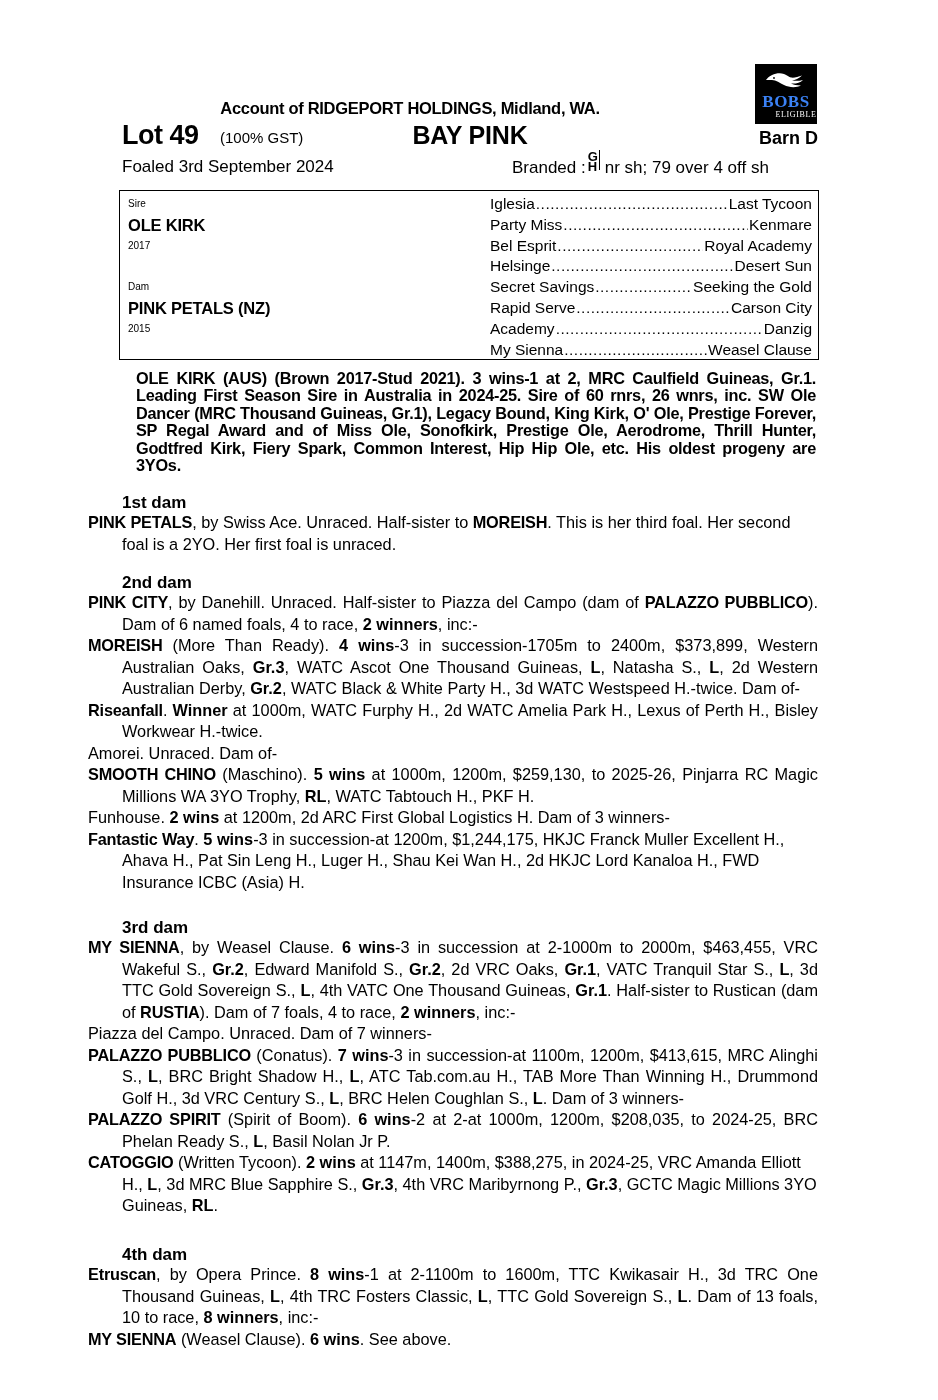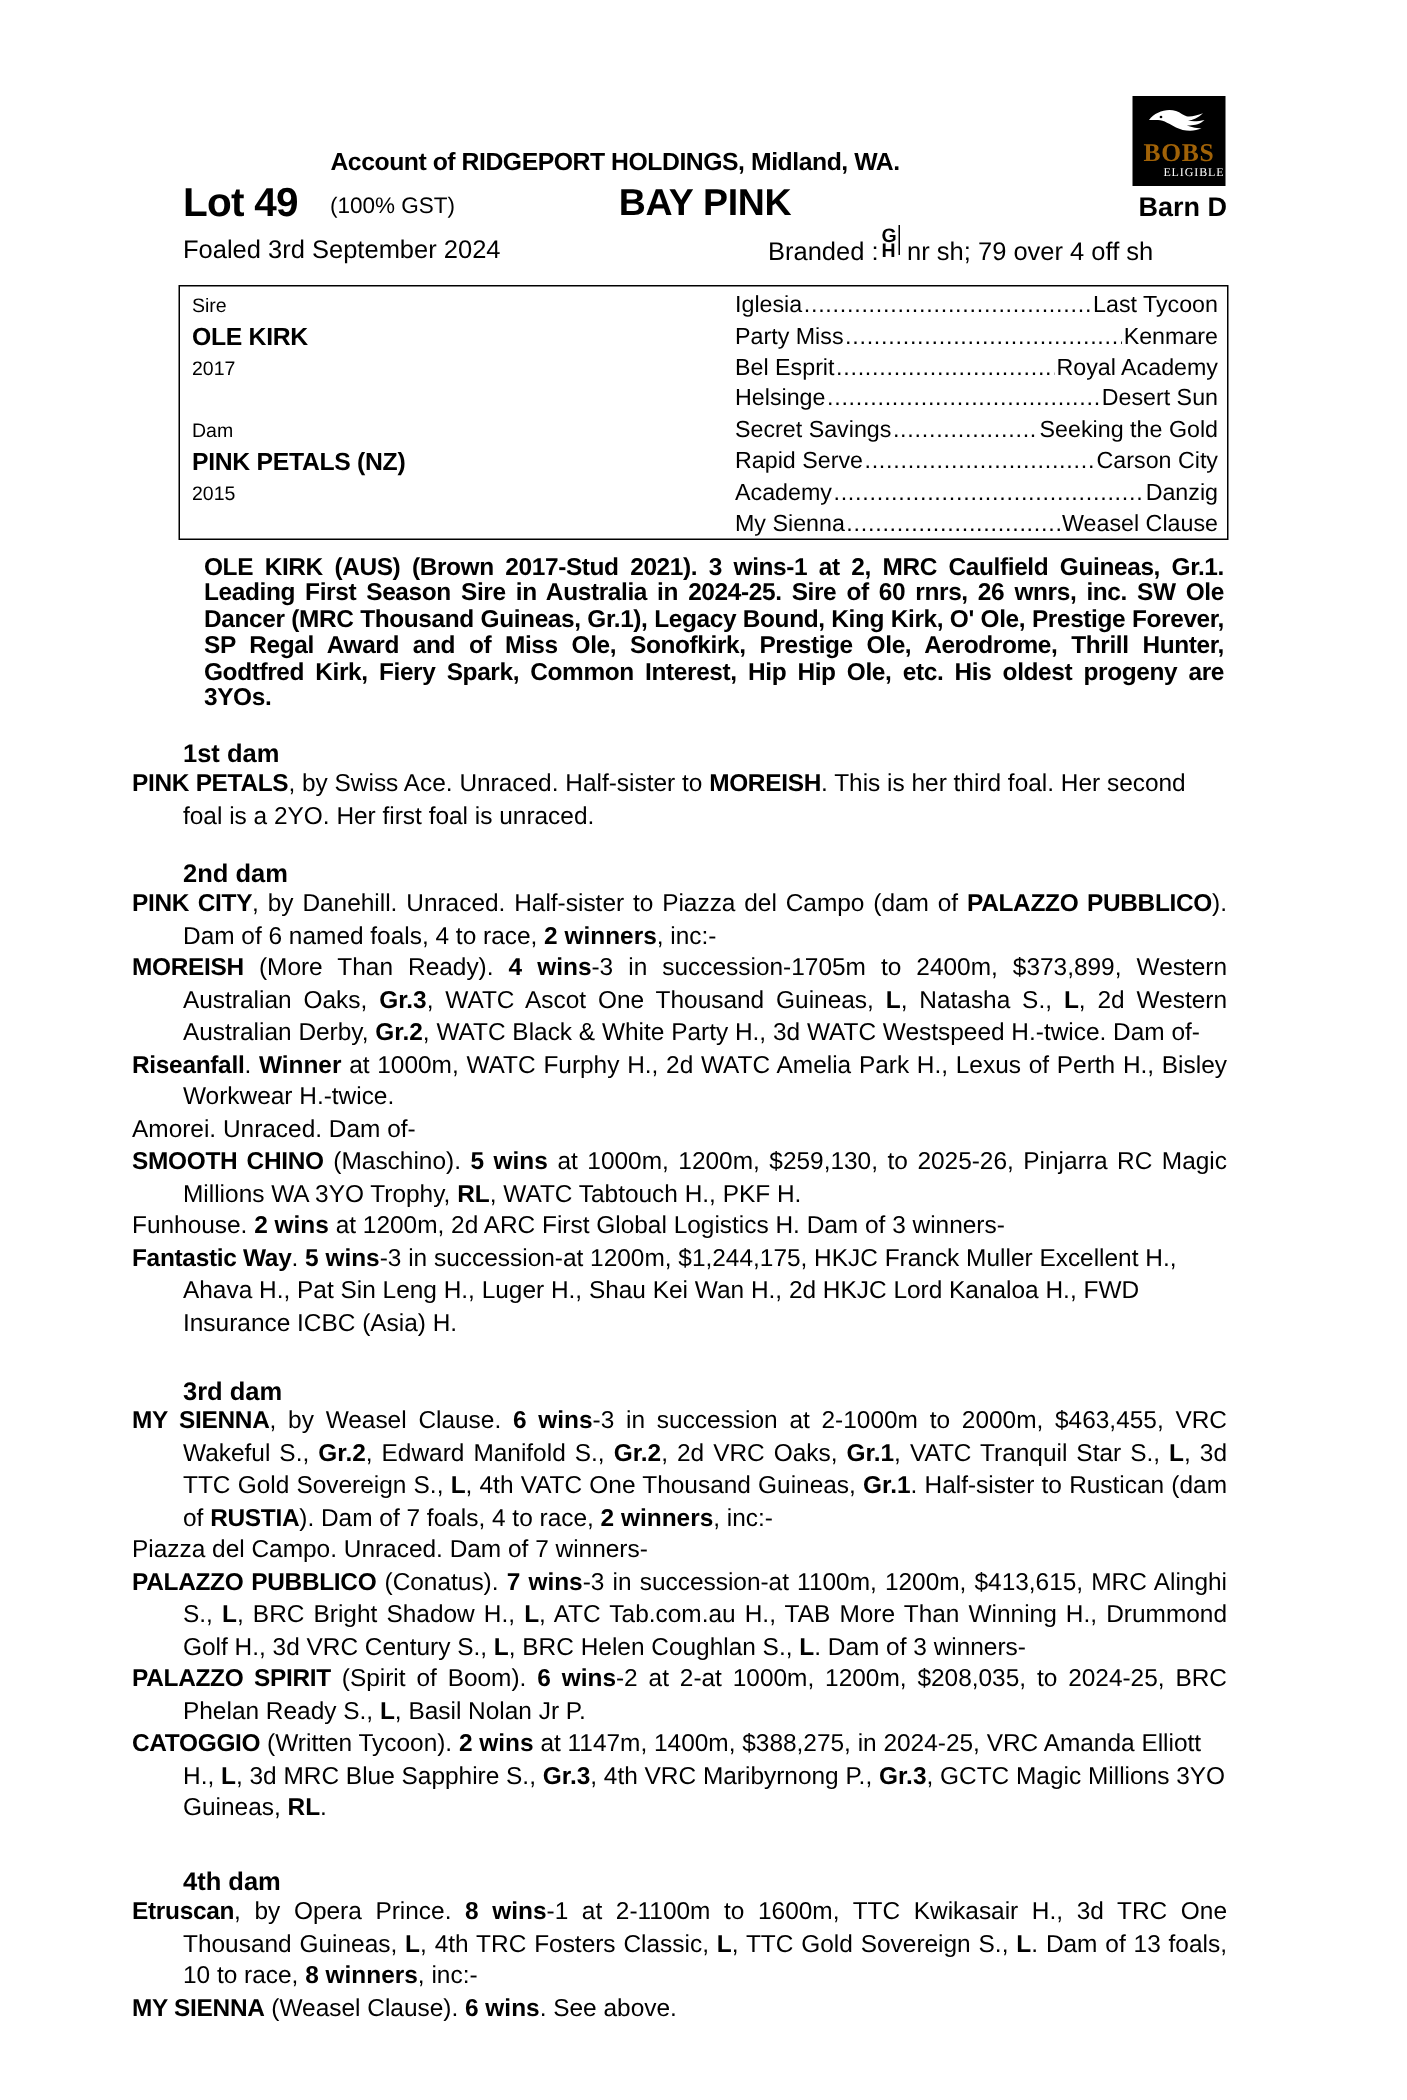--- a/index.html
+++ b/index.html
@@ -36,21 +36,21 @@
     align-items: center;
     justify-content: flex-start;
     overflow: hidden;
   }
   .bobs-horse {
     width: 46px;
     height: 24px;
     margin-top: 4px;
   }
   .bobs-word {
-    color: #a16207;
+    color: #3b82f6;
     font-family: "Liberation Serif", serif;
     font-weight: bold;
     font-size: 17px;
     line-height: 17px;
     letter-spacing: 0.5px;
     margin-top: 1px;
   }
   .bobs-sub {
     color: #ffffff;
     font-family: "Liberation Serif", serif;
@@ -166,21 +166,21 @@
     width: 700px;
     height: 170px;
     border: 1.5px solid #000;
     box-sizing: border-box;
   }
   .ped-col1 { position: absolute; left: 8px;   top: 3px; width: 200px; }
   .ped-col2 { position: absolute; left: 205px; top: 3px; width: 170px; }
   .ped-col3 { position: absolute; left: 370px; top: 3px; width: 322px; }
 
   .ped-line {
-    font-size: 13px;
+    font-size: 10px;
     line-height: 20.8px;
     height: 20.8px;
     white-space: nowrap;
     overflow: hidden;
   }
   .ped-line.bold {
     font-weight: bold;
     font-size: 16.5px;
     letter-spacing: -0.2px;
   }

